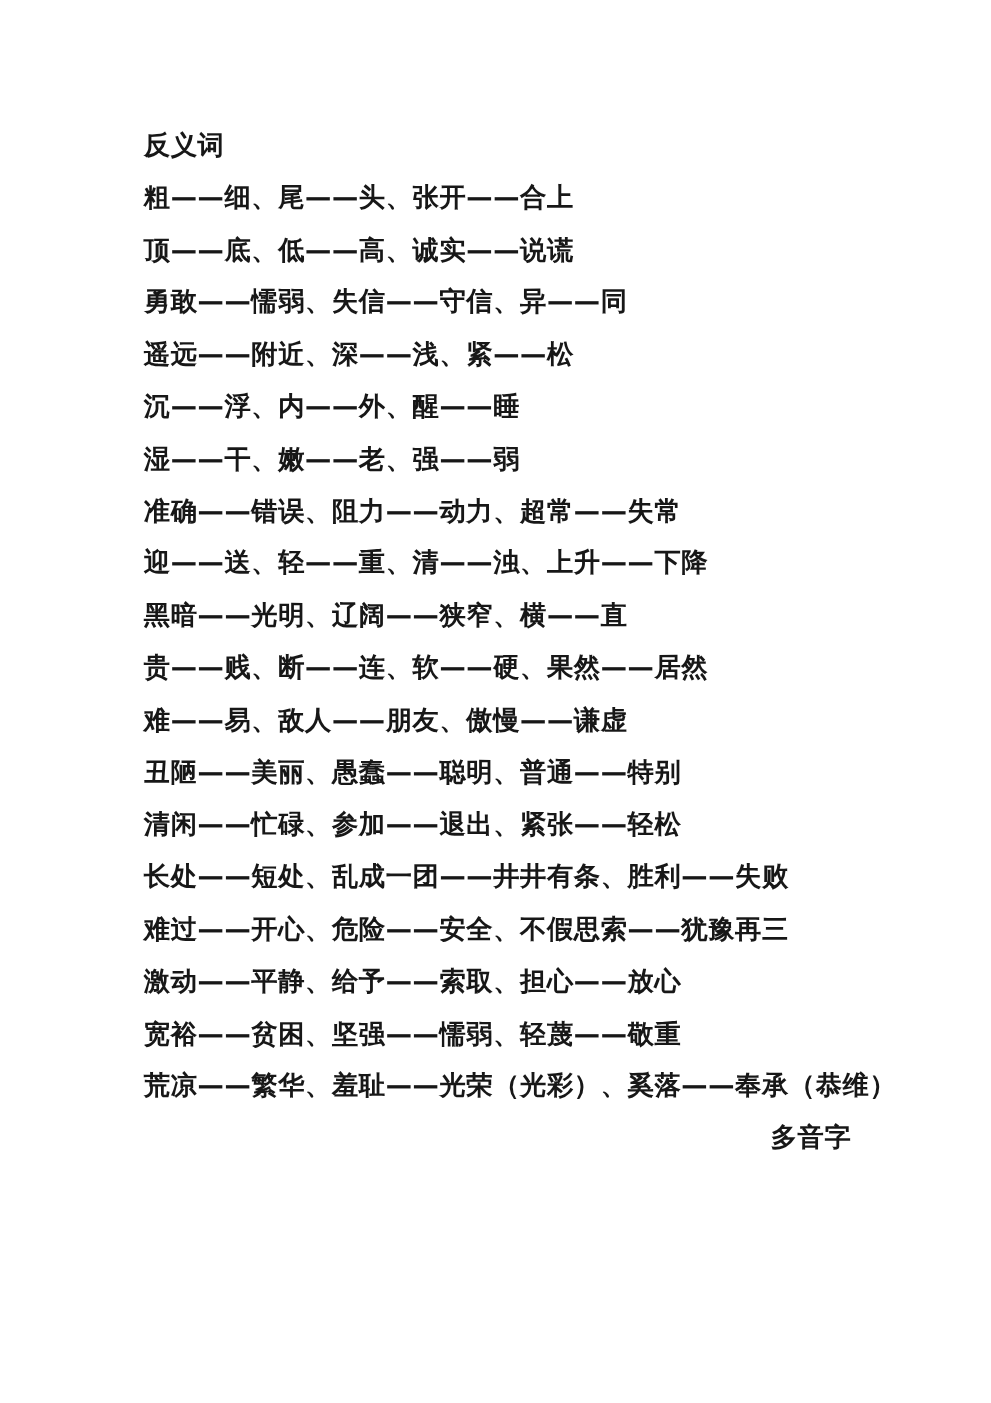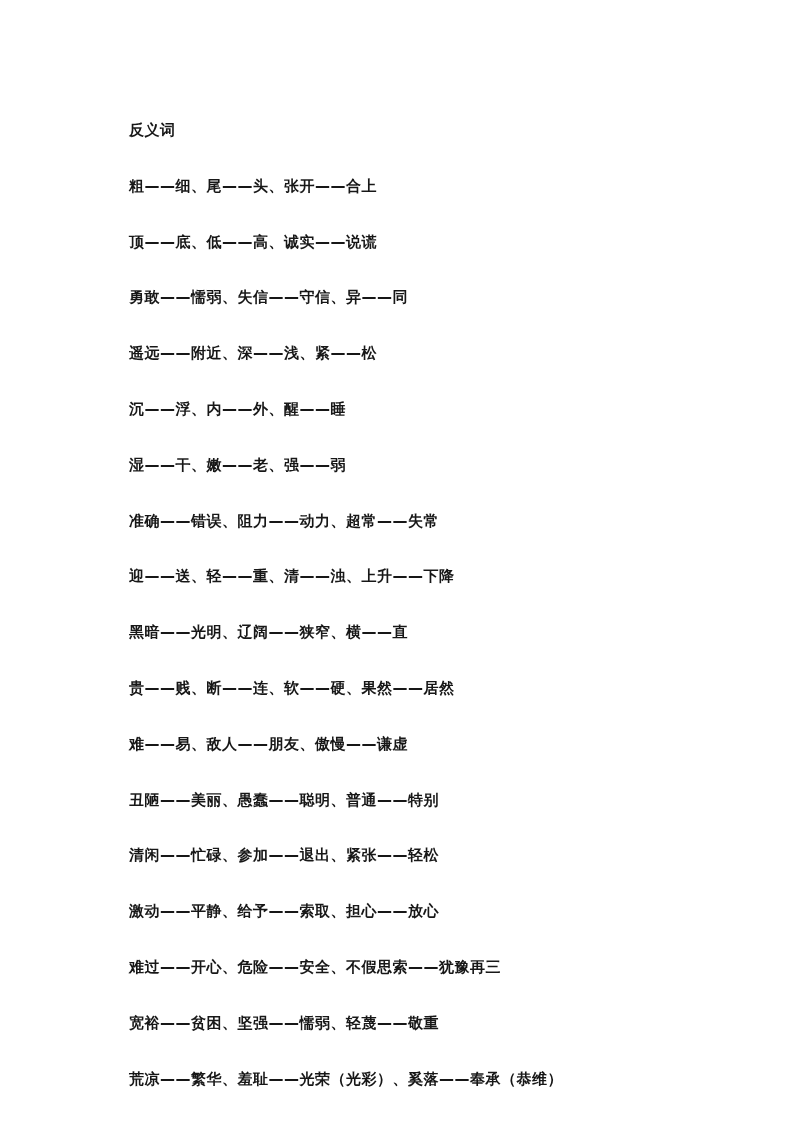--- a/index.html
+++ b/index.html
@@ -16,22 +16,22 @@
     box-sizing: border-box;
     width: 793px;
     height: 1122px;
     padding: 96px 112px 0 115px;
     background: #ffffff;
     font-family: "DejaVu Sans", sans-serif;
   }
   .doc-title,
   .line,
   .section-heading {
-    margin: 14px;
-    font-size: 15px;
+    margin: 0;
+    font-size: 21px;
     font-weight: bold;
     line-height: 41.8px;
     color: #171717;
     white-space: nowrap;
     letter-spacing: 0.5px;
   }
   .section-heading {
     text-align: right;
     white-space: normal;
   }
@@ -48,19 +48,20 @@
   <p class="line">遥远——附近、深——浅、紧——松</p>
   <p class="line">沉——浮、内——外、醒——睡</p>
   <p class="line">湿——干、嫩——老、强——弱</p>
   <p class="line">准确——错误、阻力——动力、超常——失常</p>
   <p class="line">迎——送、轻——重、清——浊、上升——下降</p>
   <p class="line">黑暗——光明、辽阔——狭窄、横——直</p>
   <p class="line">贵——贱、断——连、软——硬、果然——居然</p>
   <p class="line">难——易、敌人——朋友、傲慢——谦虚</p>
   <p class="line">丑陋——美丽、愚蠢——聪明、普通——特别</p>
   <p class="line">清闲——忙碌、参加——退出、紧张——轻松</p>
+  <p class="line">长处——短处、乱成一团——井井有条、胜利——失败</p>
+  <p class="line">难过——开心、危险——安全、不假思索——犹豫再三</p>
   <p class="line">激动——平静、给予——索取、担心——放心</p>
-  <p class="line">难过——开心、危险——安全、不假思索——犹豫再三</p>
   <p class="line">宽裕——贫困、坚强——懦弱、轻蔑——敬重</p>
   <p class="line">荒凉——繁华、羞耻——光荣（光彩）、奚落——奉承（恭维）</p>
 
   <p class="section-heading">多音字</p>
 </div>
 
 </body></html>

